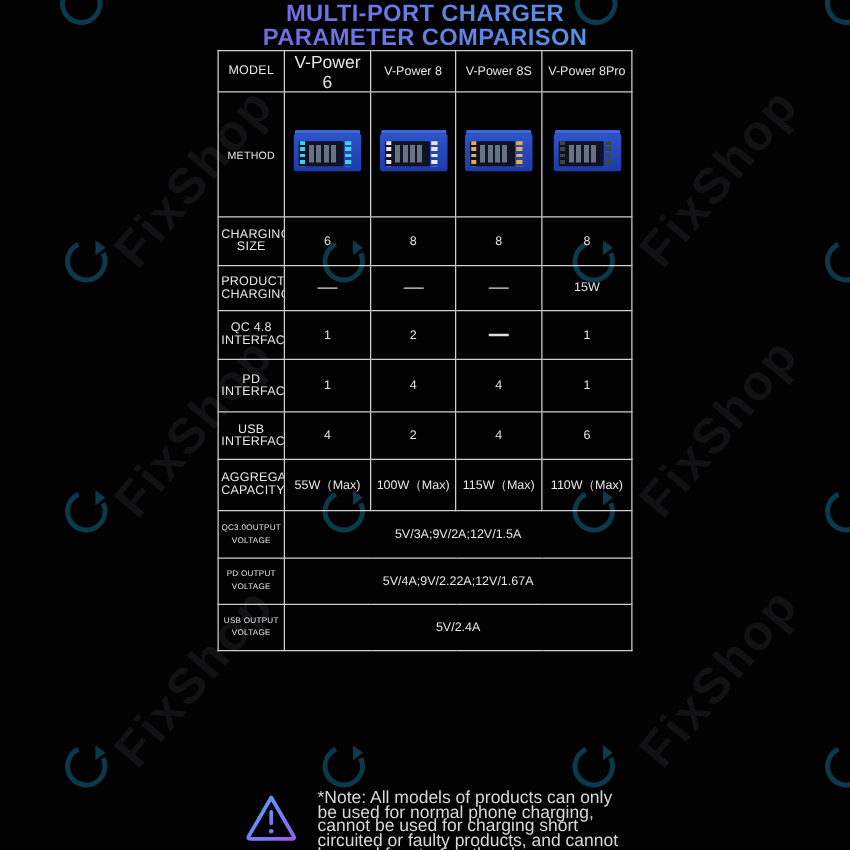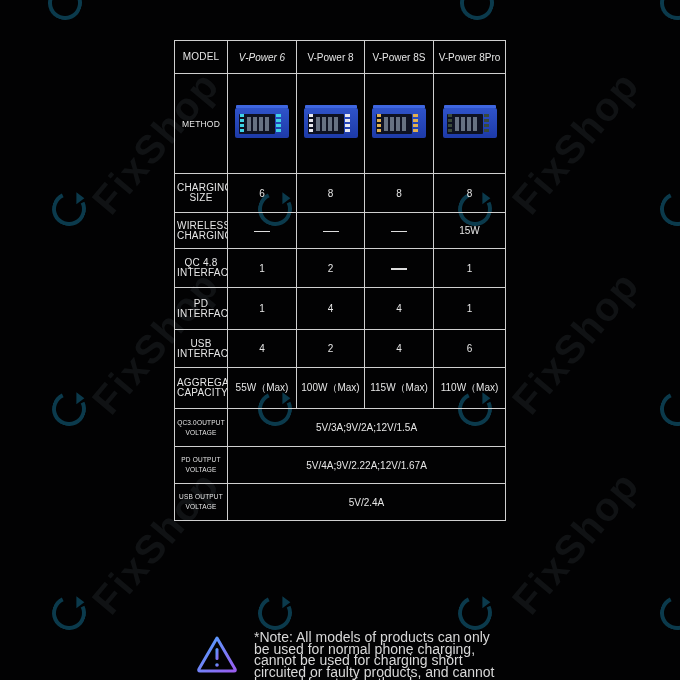--- a/index.html
+++ b/index.html
@@ -36,21 +36,21 @@
     position:absolute; left:174px; top:40px; width:331px;
     border-collapse:collapse; table-layout:fixed;
   }
   table.cmp td {
     border:1.5px solid #cfcfcf; text-align:center; vertical-align:middle;
     padding:0 2px; font-size:10px; color:#e6e6e6; overflow:hidden;
   }
   td.lbl { font-size:8px; line-height:10px; letter-spacing:0.2px; }
   td.lbl.small { font-size:6.5px; line-height:10px; }
   td.model { font-size:10.5px; }
-  td.model.big { font-size:10px;font-style:italic; }
+  td.model.big { font-size:14px; }
   td.val { font-size:9.5px; }
   .dash { display:inline-block; width:16px; height:1.5px; background:#ddd; vertical-align:middle; }
   .device {
     display:inline-block; position:relative; width:54px; height:30px;
     background:linear-gradient(180deg,#2f53c9 0%,#1d3aa8 100%);
     border-radius:2px; box-shadow:0 -4px 0 -1px #3e66e0;
   }
   .device .screen {
     position:absolute; left:4px; top:6px; width:36px; height:20px;
     background:#0e1222; border-radius:1px;
@@ -93,20 +93,22 @@
   <div class="wm-ring" style="left:660px;top:596px;"></div>
   <div class="wm-text" style="left:70px;top:120px;">FixShop</div>
   <div class="wm-text" style="left:490px;top:120px;">FixShop</div>
   <div class="wm-text" style="left:70px;top:320px;">FixShop</div>
   <div class="wm-text" style="left:490px;top:320px;">FixShop</div>
   <div class="wm-text" style="left:70px;top:520px;">FixShop</div>
   <div class="wm-text" style="left:490px;top:520px;">FixShop</div>
 </div>
 
 <div class="title">
+  <span>MULTI-PORT CHARGER</span>
+  <span>PARAMETER COMPARISON</span>
 </div>
 
 <table class="cmp">
   <colgroup>
     <col style="width:53px">
       <col style="width:69px">
       <col style="width:68px">
       <col style="width:69px">
       <col style="width:72px">
   </colgroup>
@@ -143,21 +145,21 @@
   </tr>
 
   <tr style="height:39px">
     <td class="lbl"><span>CHARGING</span><br><span>SIZE</span></td>
     <td class="val">6</td>
     <td class="val">8</td>
     <td class="val">8</td>
     <td class="val">8</td>
   </tr>
   <tr style="height:36px">
-    <td class="lbl"><span>WIRELESS</span><br><span>CHARGING</span></td>
+    <td class="lbl"><span>PRODUCT</span><br><span>CHARGING</span></td>
     <td class="val"><span class="dash"></span></td>
     <td class="val"><span class="dash"></span></td>
     <td class="val"><span class="dash"></span></td>
     <td class="val">15W</td>
   </tr>
   <tr style="height:39px">
     <td class="lbl"><span>QC 4.8</span><br><span>INTERFACE</span></td>
     <td class="val">1</td>
     <td class="val">2</td>
     <td class="val"><span class="dash"></span></td>

